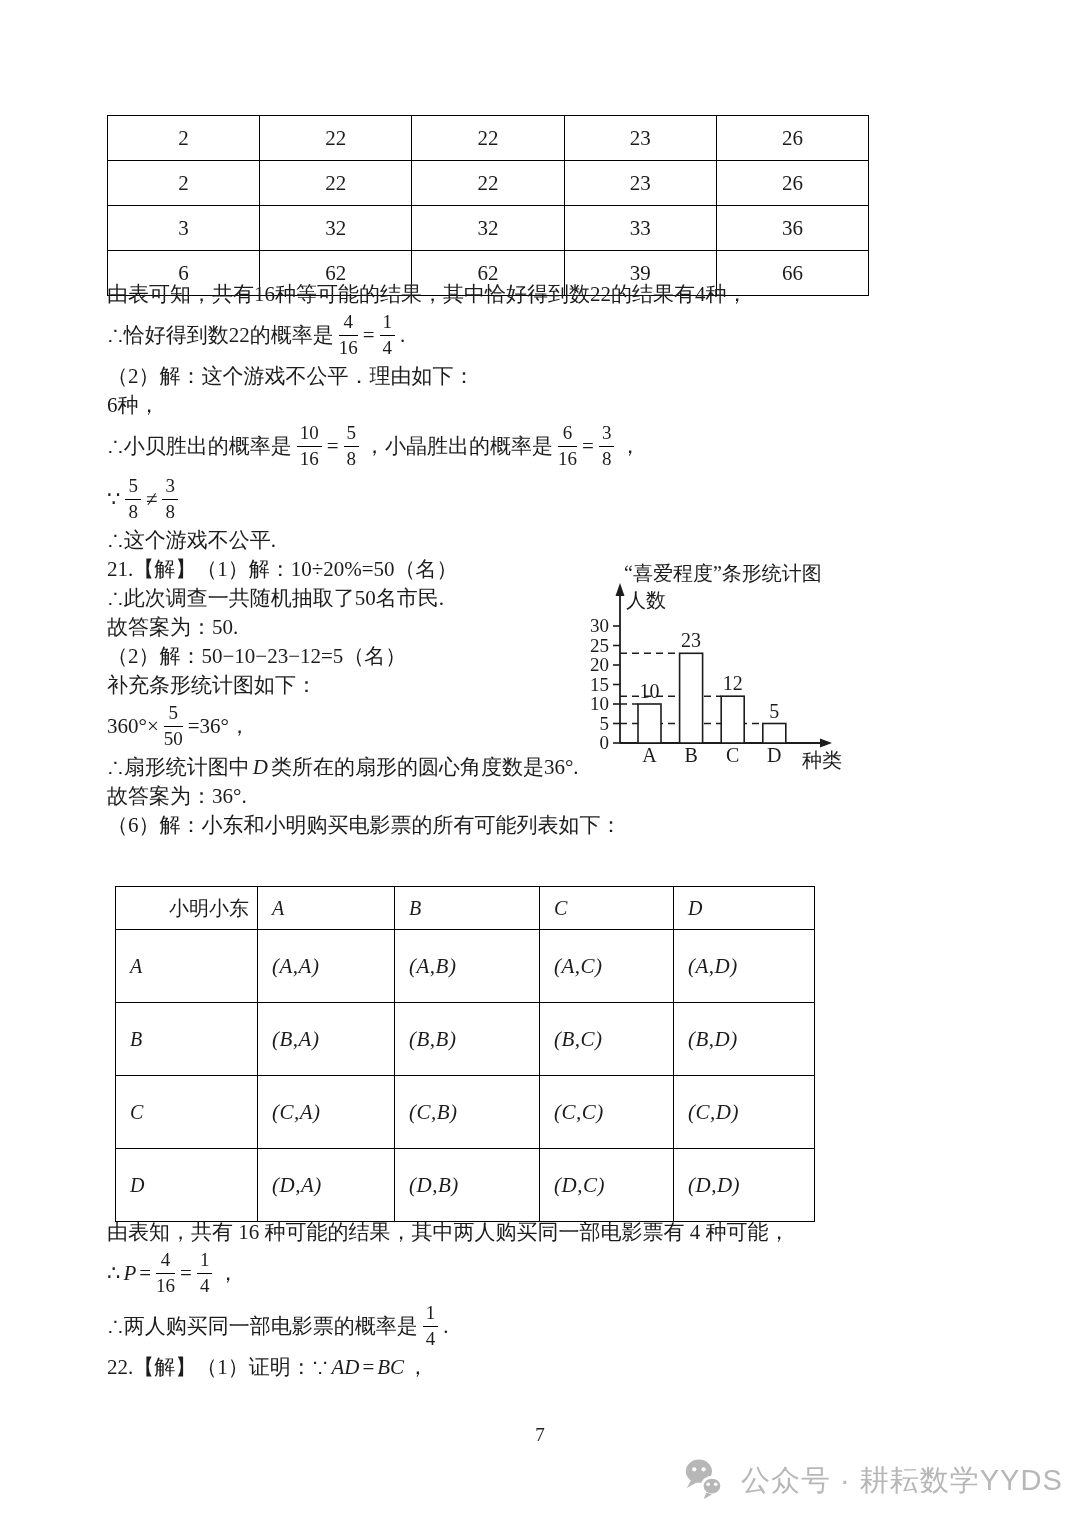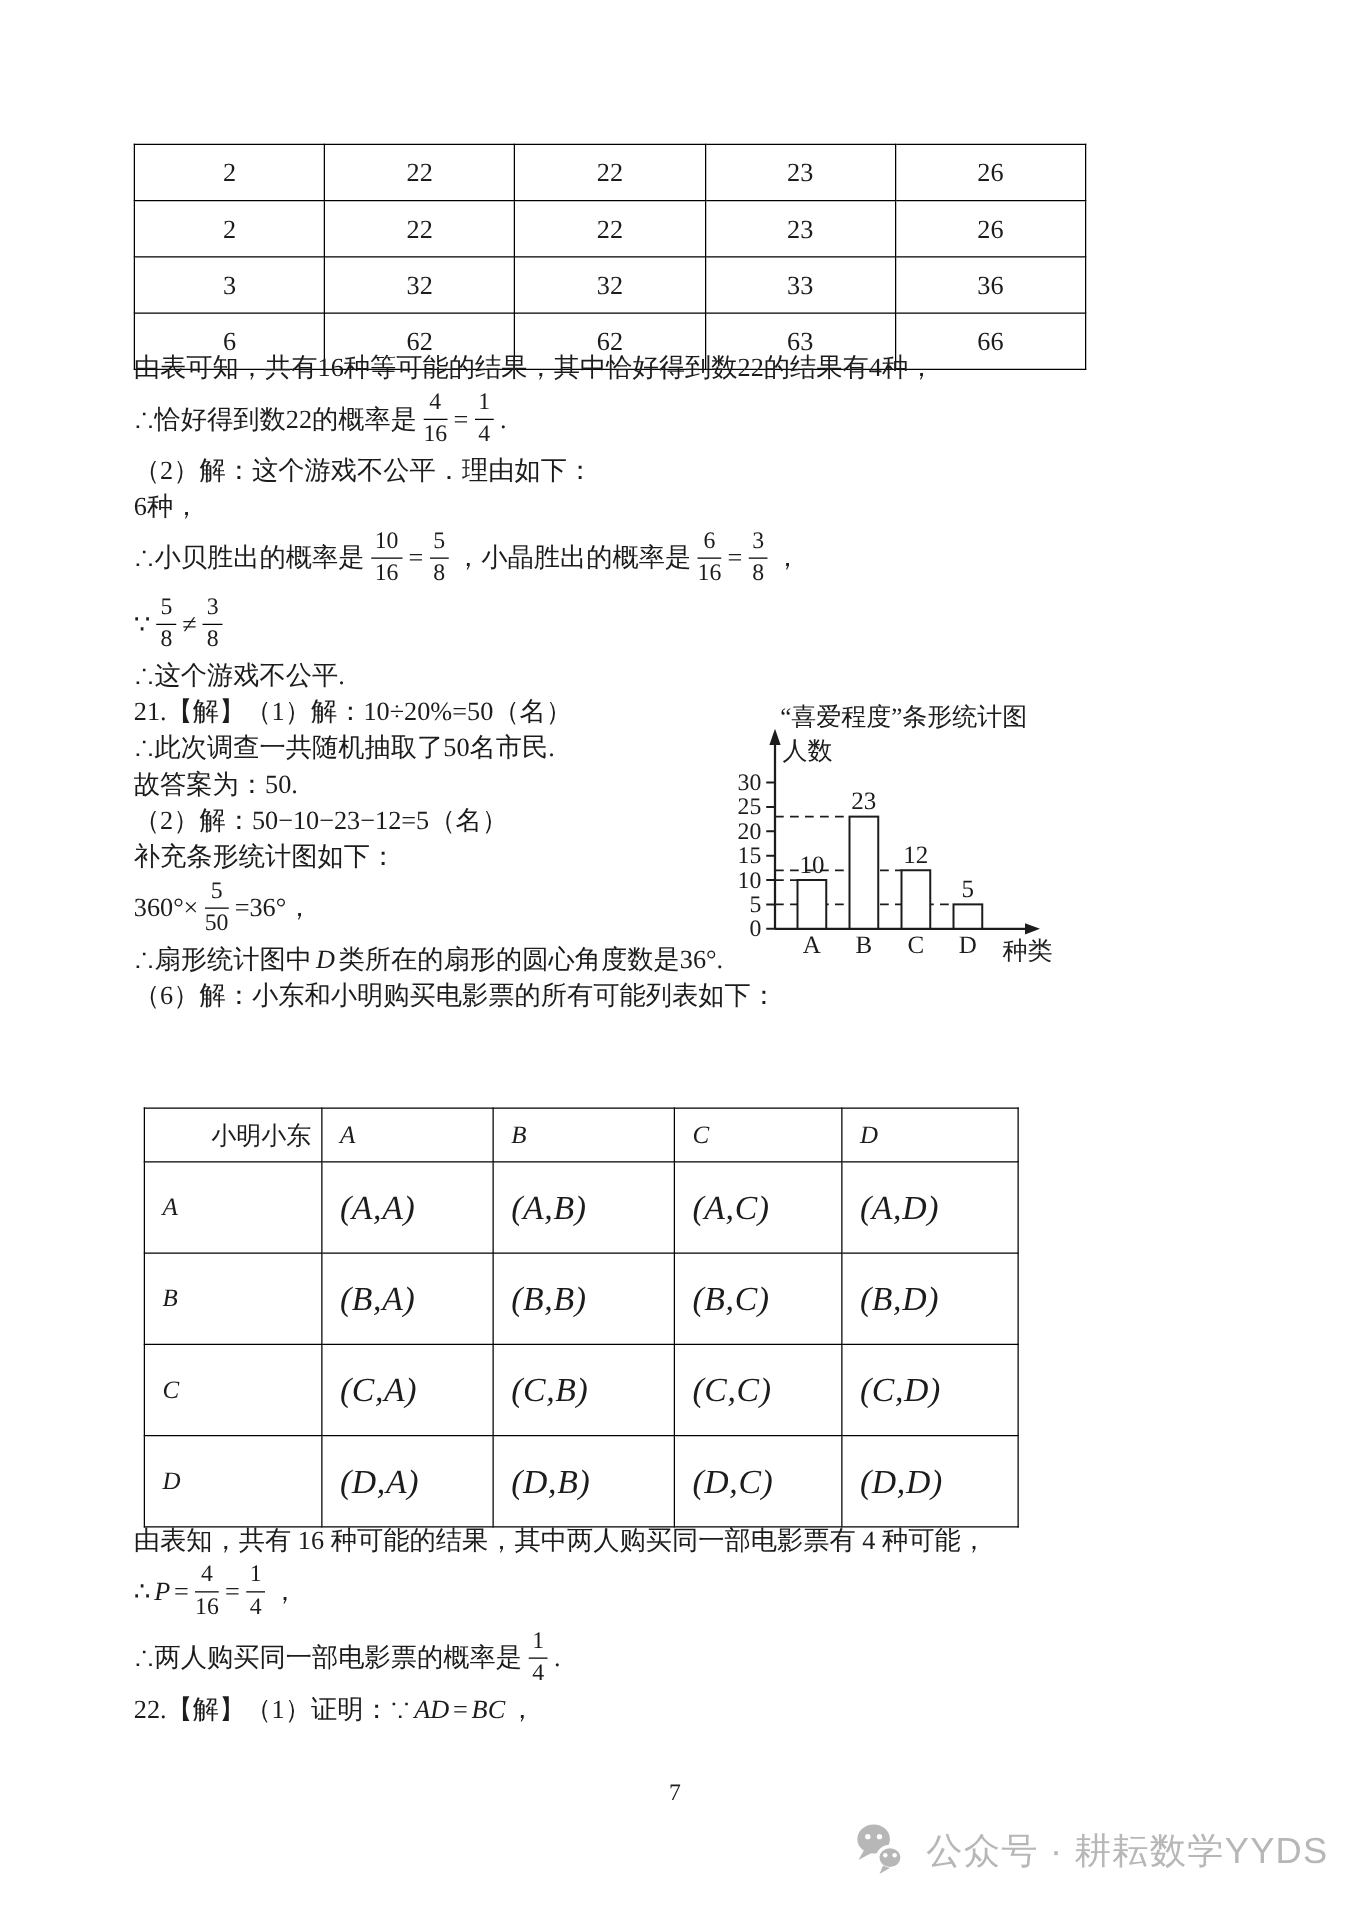--- a/index.html
+++ b/index.html
@@ -11,21 +11,21 @@
   
   .t1{position:absolute;left:107px;top:115px;width:762px;table-layout:fixed;}
   .t1 td{border:1.5px solid #000;height:42px;text-align:center;font-size:21px;}
   
   .t2{position:absolute;left:115px;top:886px;width:699px;table-layout:fixed;}
   .t2 td{border:1.5px solid #000;font-size:20px;padding-left:14px;vertical-align:middle;}
   .t2 tr.hrow td{height:40px;}
   .t2 tr.drow td{height:70px;}
   .t2 td.corner{text-align:right;padding-right:8px;padding-left:0;font-size:20px;}
   .t2 .math, .t2 .tuple{font-style:italic;}
-  .t2 .tuple{font-size:27px;letter-spacing:0.5px;}
+  .t2 .tuple{font-size:21px;letter-spacing:0.5px;}
   
   .flow{position:absolute;left:107px;width:890px;}
   #flow1{top:280px;}
   #flow2{top:1218px;}
   .line{font-size:21px;line-height:29px;white-space:nowrap;}
   .line.fr{line-height:53px;}
   .math{font-style:italic;margin:0 3px;}
   .frac{display:inline-block;vertical-align:middle;text-align:center;
         font-size:19px;line-height:1.08;margin:0 5px;position:relative;top:-2px;}
   .frac .num{display:block;padding:0 3px 2px;border-bottom:1.5px solid #000;}
@@ -63,41 +63,42 @@
           <td>3</td>
           <td>32</td>
           <td>32</td>
           <td>33</td>
           <td>36</td>
         </tr>
         <tr>
           <td>6</td>
           <td>62</td>
           <td>62</td>
-          <td>63</td>
+          <td>39</td>
           <td>66</td>
         </tr>
       </tbody>
     </table>
 
   <div class="flow" id="flow1">
       <div class="line"><span>由表可知，共有16种等可能的结果，其中恰好得到数22的结果有4种，</span></div>
       <div class="line fr"><span>∴恰好得到数22的概率是</span><span class="frac"><span class="num">4</span><span class="den">16</span></span><span>=</span><span class="frac"><span class="num">1</span><span class="den">4</span></span><span>.</span></div>
       <div class="line"><span>（2）解：这个游戏不公平．理由如下：</span></div>
       <div class="line"><span>6种，</span></div>
       <div class="line fr"><span>∴小贝胜出的概率是</span><span class="frac"><span class="num">10</span><span class="den">16</span></span><span>=</span><span class="frac"><span class="num">5</span><span class="den">8</span></span><span>，小晶胜出的概率是</span><span class="frac"><span class="num">6</span><span class="den">16</span></span><span>=</span><span class="frac"><span class="num">3</span><span class="den">8</span></span><span>，</span></div>
       <div class="line fr"><span>∵</span><span class="frac"><span class="num">5</span><span class="den">8</span></span><span>≠</span><span class="frac"><span class="num">3</span><span class="den">8</span></span></div>
       <div class="line"><span>∴这个游戏不公平.</span></div>
       <div class="line"><span>21.【解】（1）解：10÷20%=50（名）</span></div>
       <div class="line"><span>∴此次调查一共随机抽取了50名市民.</span></div>
       <div class="line"><span>故答案为：50.</span></div>
       <div class="line"><span>（2）解：50−10−23−12=5（名）</span></div>
       <div class="line"><span>补充条形统计图如下：</span></div>
       <div class="line fr"><span>360°×</span><span class="frac"><span class="num">5</span><span class="den">50</span></span><span>=36°，</span></div>
       <div class="line"><span>∴扇形统计图中</span><span class="math">D</span><span>类所在的扇形的圆心角度数是36°.</span></div>
+      <div class="line"><span>故答案为：36°.</span></div>
       <div class="line"><span>（6）解：小东和小明购买电影票的所有可能列表如下：</span></div>
     </div>
 
   <svg id="chart" width="330" height="238">
       <text x="163" y="24" font-size="20" text-anchor="middle" font-family="&quot;Liberation Serif&quot;,&quot;DejaVu Serif&quot;,serif" fill="#1c1c1c">“喜爱程度”条形统计图</text>
       <text x="66" y="51" font-size="20" text-anchor="start" font-family="&quot;Liberation Serif&quot;,&quot;DejaVu Serif&quot;,serif" fill="#1c1c1c">人数</text>
       <text x="242" y="211" font-size="20" text-anchor="start" font-family="&quot;Liberation Serif&quot;,&quot;DejaVu Serif&quot;,serif" fill="#1c1c1c">种类</text>
       <line x1="60" y1="148" x2="78" y2="148" stroke="#1c1c1c" stroke-width="1.4" stroke-dasharray="7 5"></line>
       <line x1="60" y1="97.3" x2="119.6" y2="97.3" stroke="#1c1c1c" stroke-width="1.4" stroke-dasharray="7 5"></line>
       <line x1="60" y1="140.2" x2="161.2" y2="140.2" stroke="#1c1c1c" stroke-width="1.4" stroke-dasharray="7 5"></line>

